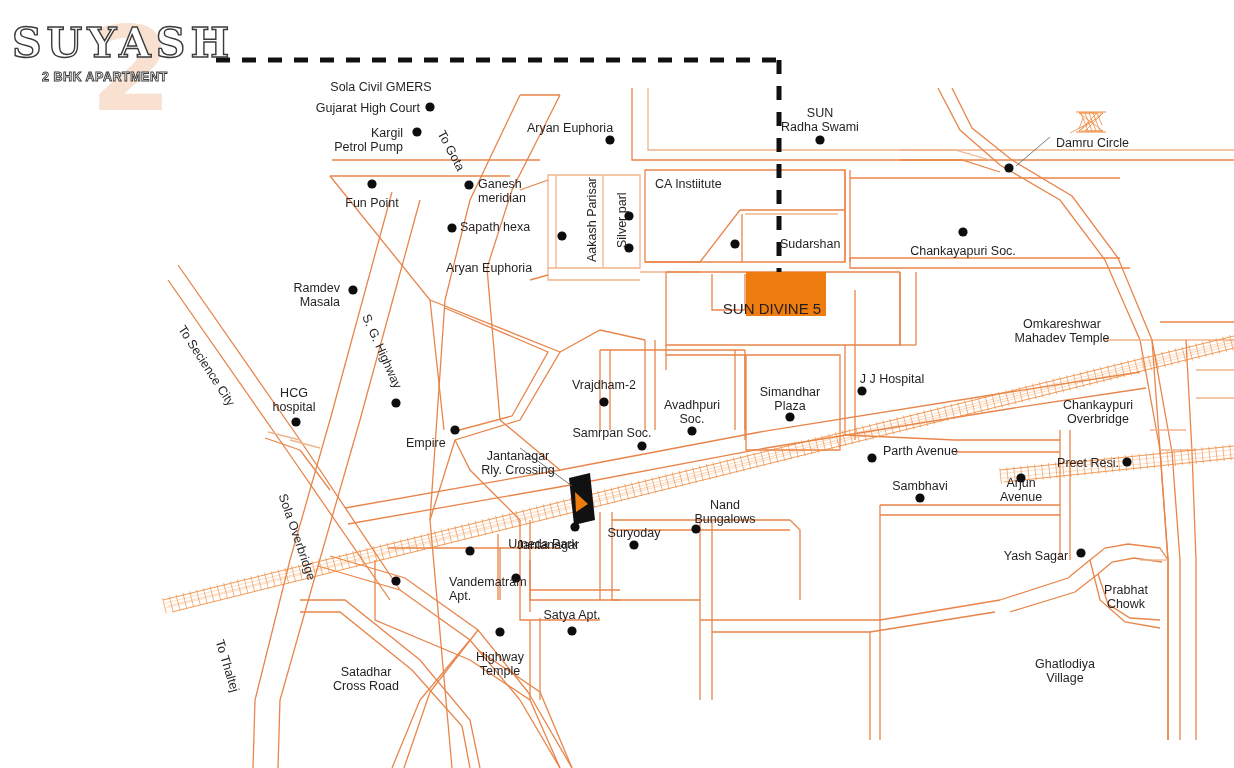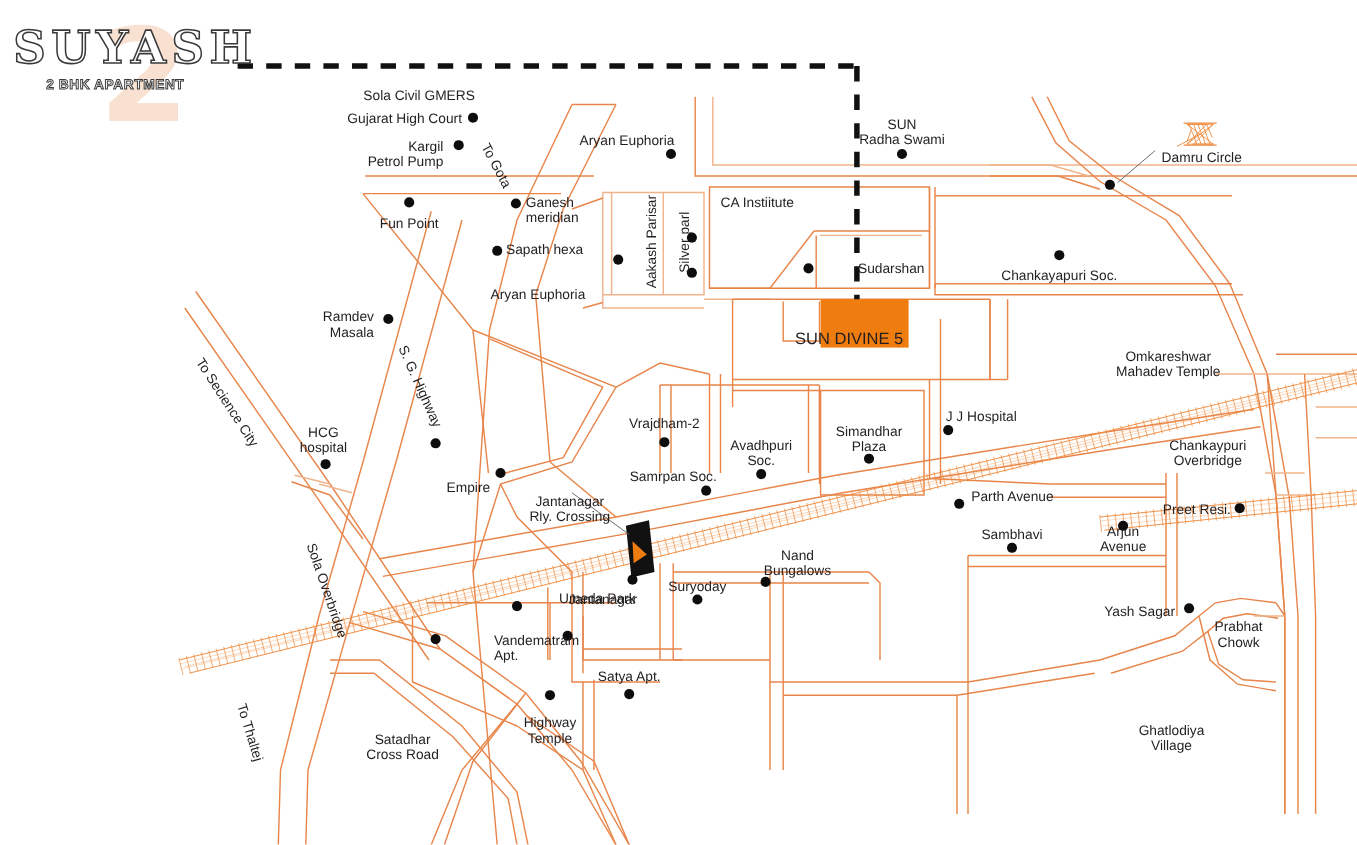--- a/index.html
+++ b/index.html
@@ -498,21 +498,21 @@
       <div class="lbl c" style="left: 1021px; top: 444px; margin-top: 32px;">Arjun
 Avenue</div>
       <div class="lbl c" style="left: 1088px; top: 456px;">Preet Resi.</div>
       <div class="lbl c" style="left: 920px; top: 479px;">Sambhavi</div>
       <div class="lbl c" style="left: 725px; top: 498px;">Nand
 Bungalows</div>
       <div class="lbl c" style="left: 634px; top: 526px;">Suryoday</div>
       <div class="lbl c" style="left: 548px; top: 538px;">Jantanagar</div>
       <div class="lbl c" style="left: 543px; top: 537px;">Umeda Park</div>
       <div class="lbl c" style="left: 1036px; top: 549px;">Yash Sagar</div>
-      <div class="lbl c" style="left: 1126px; top: 563px;">Prabhat
+      <div class="lbl c" style="left: 1126px; top: 583px;">Prabhat
 Chowk</div>
       <div class="lbl" style="left: 449px; top: 575px;">Vandematram
 Apt.</div>
       <div class="lbl c" style="left: 572px; top: 608px;">Satya Apt.</div>
       <div class="lbl c" style="left: 500px; top: 650px;">Highway
 Temple</div>
       <div class="lbl c" style="left: 366px; top: 665px;">Satadhar
 Cross Road</div>
       <div class="lbl c" style="left: 1065px; top: 657px;">Ghatlodiya
 Village</div>

